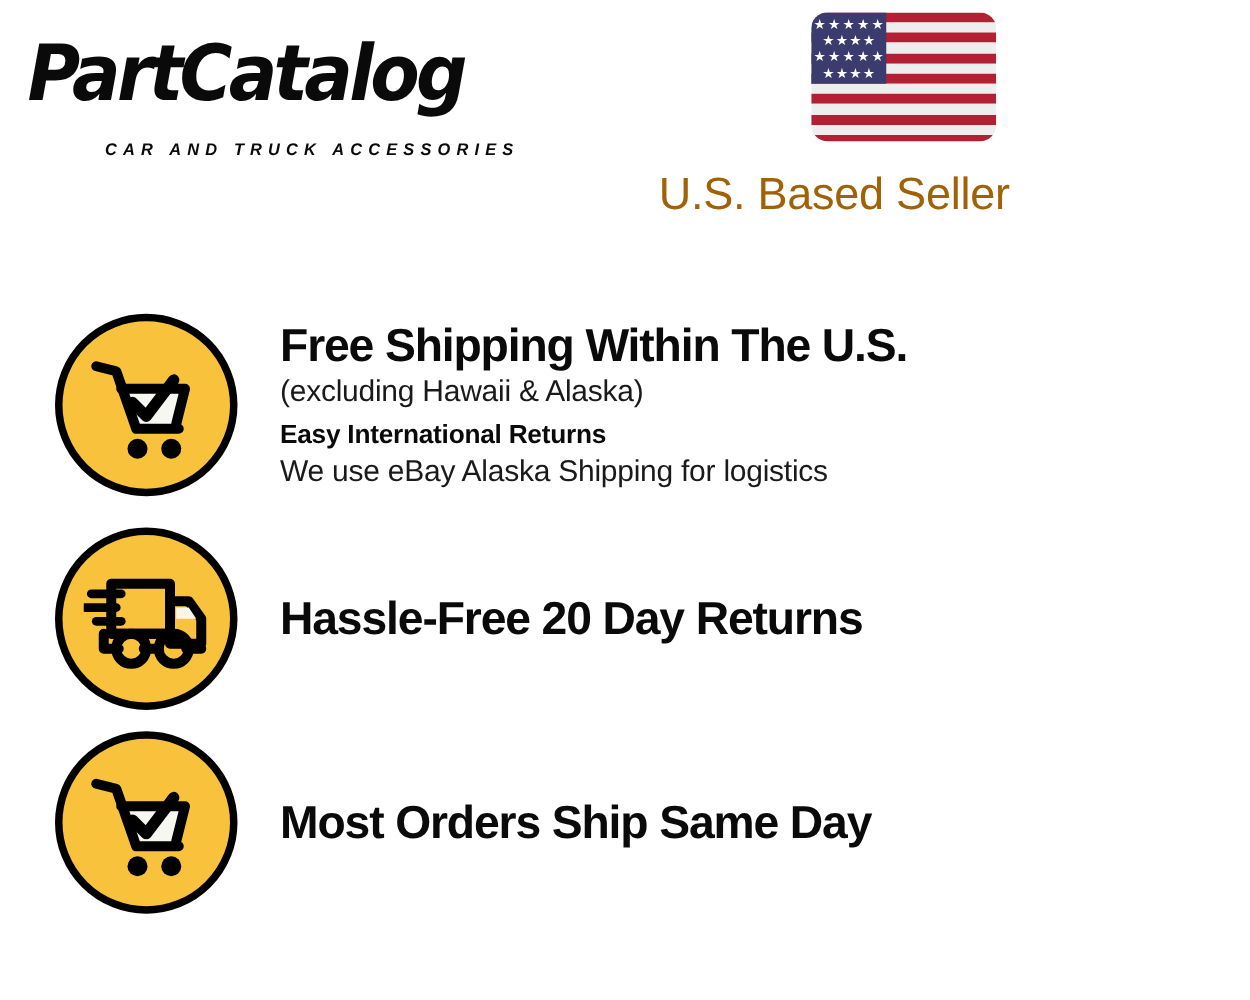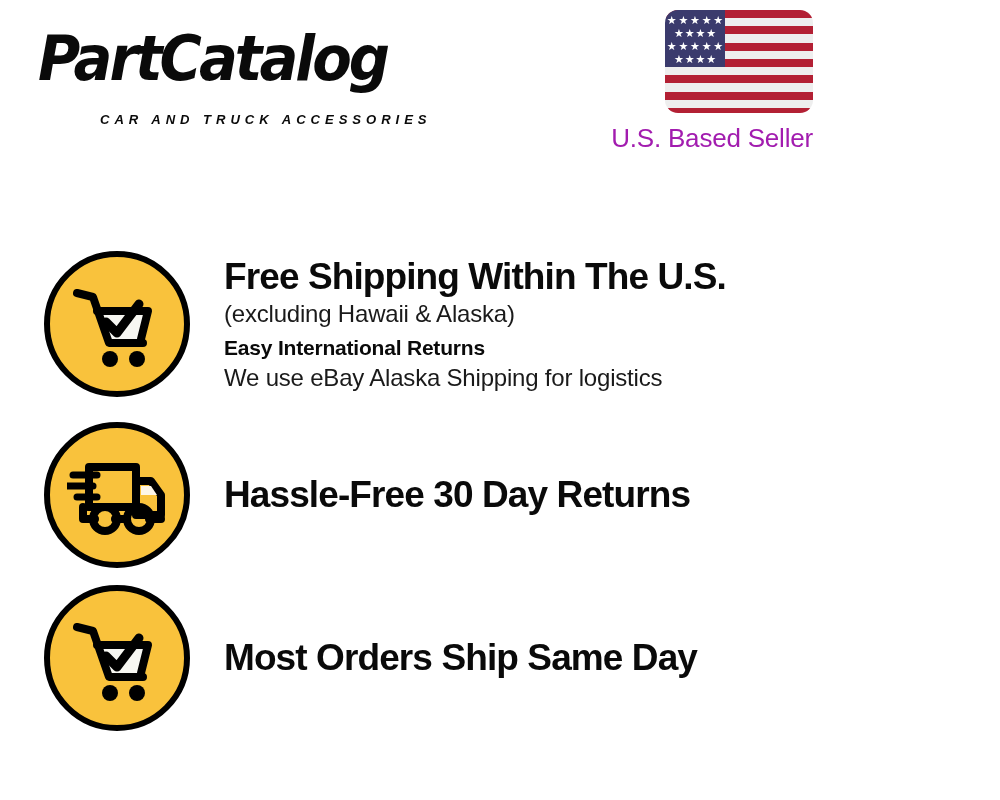--- a/index.html
+++ b/index.html
@@ -12,21 +12,21 @@
     background: #ffffff;
     font-family: "Liberation Sans", sans-serif;
     color: #111111;
     overflow: hidden;
     position: relative;
   }
 
   
   #header {
     position: absolute;
-    left: 16px;
+    left: 0;
     top: 0;
     width: 811px;
     height: 170px;
   }
 
   #brand-logo {
     position: absolute;
     left: 22px;
     top: 22px;
     width: 470px;
@@ -107,26 +107,26 @@
     line-height: 11px;
   }
   .star-row span { display: block; }
   .star-row.r1 { top: 5px; }
   .star-row.r2 { top: 18px; }
   .star-row.r3 { top: 31px; }
   .star-row.r4 { top: 44px; }
   .star-row.short { padding: 0 8px; box-sizing: border-box; }
 
   #seller-label {
-    margin-top: 4px;
-    font-family: "Liberation Sans", sans-serif;
-    font-size: 26px;
+    margin-top: 20px;
+    font-family: "Liberation Sans", sans-serif;
+    font-size: 36px;
     font-weight: 400;
     line-height: 34px;
-    color: #a21caf;
+    color: #a16207;
     letter-spacing: -0.2px;
     white-space: nowrap;
   }
 
   
   #features {
     position: absolute;
     left: 0;
     top: 240px;
     width: 1000px;
@@ -300,21 +300,21 @@
           <path d="M16 54 V66 H28" fill="none" stroke="#000" stroke-width="8" stroke-linejoin="round" stroke-linecap="round"></path>
           <path d="M48 66 H60" stroke="#000" stroke-width="8" stroke-linecap="round"></path>
           <path d="M82 66 H94" stroke="#000" stroke-width="8" stroke-linecap="round"></path>
 
           <circle cx="38" cy="66" r="12" fill="none" stroke="#000" stroke-width="8"></circle>
           <circle cx="72" cy="66" r="12" fill="none" stroke="#000" stroke-width="8"></circle>
         </svg>
       </div>
     </div>
     <div class="feature-text">
-      <div class="feature-title solo">Hassle-Free 30 Day Returns</div>
+      <div class="feature-title solo">Hassle-Free 20 Day Returns</div>
     </div>
   </div>
 
   <div class="feature-row" id="feature-row-2">
     <div class="feature-icon-wrap">
       <div class="icon-circle">
         <svg width="96" height="92" viewBox="0 0 96 92" aria-hidden="true">
           <polygon points="31,34 77,34 69,62 39,62" fill="#f7f7f2"></polygon>
           <path d="M8 15 L24 19 L40 65 L74 65" fill="none" stroke="#000" stroke-width="8" stroke-linecap="round" stroke-linejoin="round"></path>
           <path d="M28 33 L79 33 L72 61" fill="none" stroke="#000" stroke-width="8" stroke-linecap="round" stroke-linejoin="round"></path>

